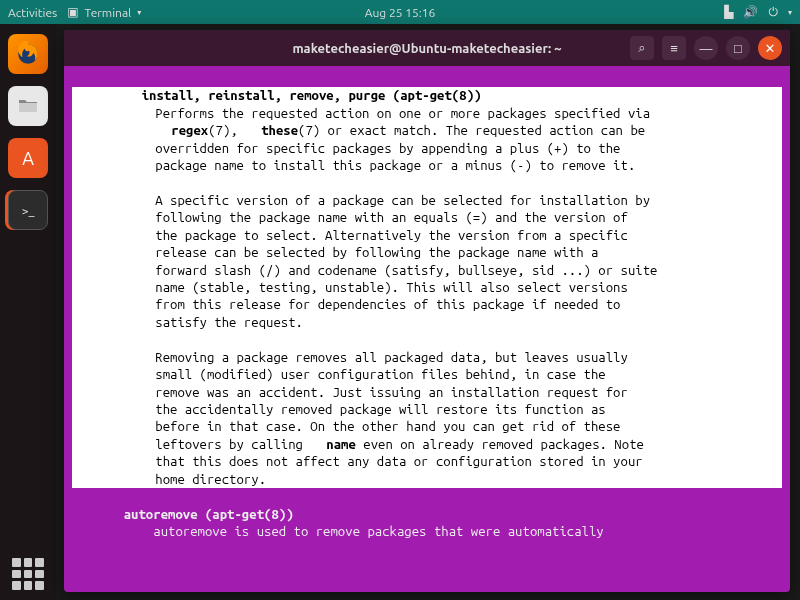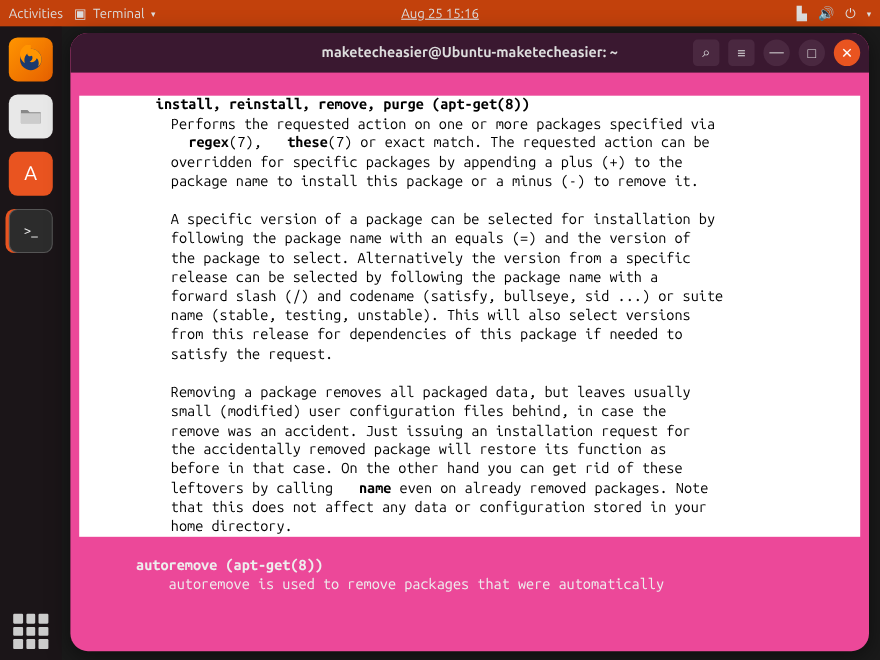--- a/index.html
+++ b/index.html
@@ -5,29 +5,29 @@
 * { margin: 0; padding: 0; box-sizing: border-box; }
 body {
   width: 800px; height: 600px;
   background: #1a1a1a;
   font-family: Ubuntu, "Segoe UI", sans-serif;
   overflow: hidden;
   position: relative;
 }
 .topbar {
   height: 24px;
-  background: #c2410c;
+  background: #0f766e;
   color: #ddd;
   display: flex;
   align-items: center;
   font-size: 12px;
   padding: 0 8px;
 }
 .topbar .left { display: flex; align-items: center; gap: 10px; }
-.topbar .center { position: absolute; left: 50%; transform: translateX(-50%); text-decoration: underline; }
+.topbar .center { position: absolute; left: 50%; transform: translateX(-50%); }
 .topbar .right { margin-left: auto; display: flex; gap: 10px; align-items: center; }
 .app-menu { display: flex; align-items: center; gap: 6px; }
 .app-menu .tri { font-size: 8px; }
 .dock {
   position: absolute;
   left: 0; top: 24px; bottom: 0;
   width: 56px;
   background: rgba(30,10,20,0.3);
   display: flex;
   flex-direction: column;
@@ -53,22 +53,22 @@
   display: grid;
   grid-template-columns: repeat(3,1fr);
   grid-template-rows: repeat(3,1fr);
   gap: 3px;
 }
 .apps-grid div { background: #ccc; border-radius: 1px; }
 .terminal-window {
   position: absolute;
   left: 64px; top: 30px;
   right: 10px; bottom: 8px;
-  background: #ec4899;
-  border-radius: 16px;
+  background: #a21caf;
+  border-radius: 4px;
   display: flex;
   flex-direction: column;
   overflow: hidden;
   box-shadow: 0 4px 20px rgba(0,0,0,0.5);
 }
 .titlebar {
   height: 36px;
   background: #3a1830;
   display: flex;
   align-items: center;

